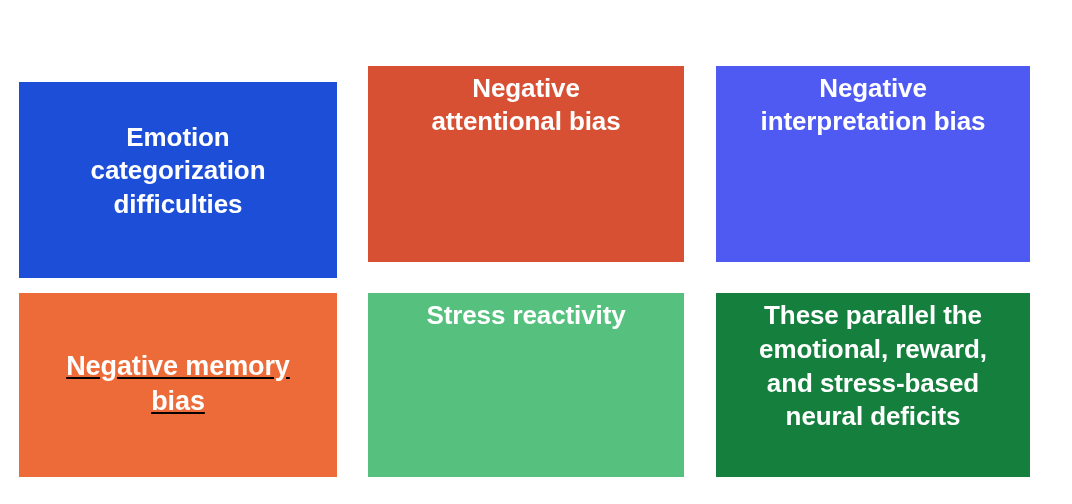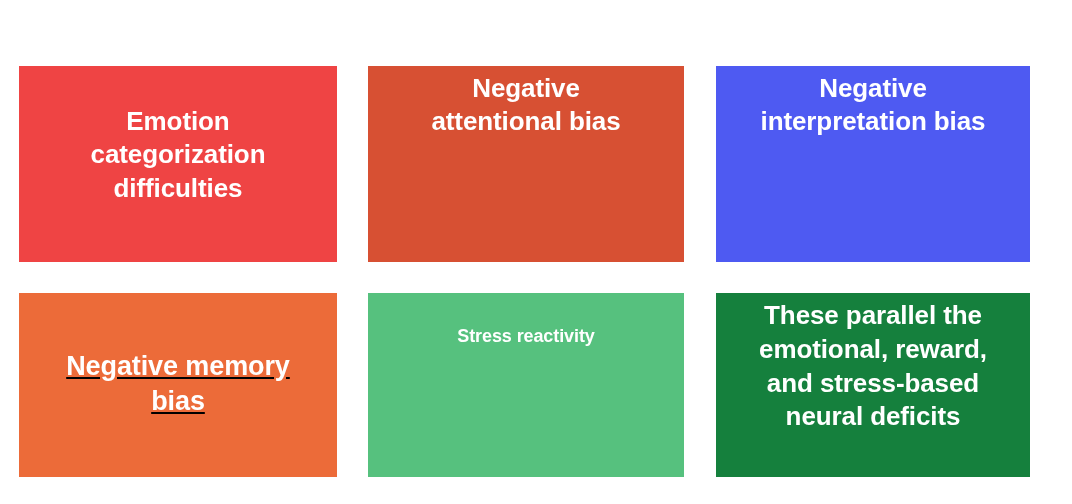--- a/index.html
+++ b/index.html
@@ -46,32 +46,32 @@
   .col-2 { left: 368px; width: 316px; }
   .col-3 { left: 716px; width: 314px; }
 
   .row-1 { top: 66px;  height: 196px; }
   .row-2 { top: 293px; height: 184px; }
 
   
   .size-a  { font-size: 26px; }   
   .size-b  { font-size: 26px; }   
   .size-c  { font-size: 27px; }   
-  .size-d  { font-size: 18px; margin-top: 26px; }   
+  .size-d  { font-size: 26px; }   
   .size-e  { font-size: 26px; line-height: 1.30; } 
 
   .nudge-up   { align-items: center; padding-bottom: 24px; }
   .nudge-down { align-items: center; padding-top: 4px; text-decoration: underline; }
 </style>
 </head>
 <body>
 
 <div class="canvas" style="background-color: rgb(255, 255, 255);">
 
-  <div class="card col-1 row-1 nudge-up" style="background-color: #ef4444;">
+  <div class="card col-1 row-1 nudge-up" style="background-color: #1d4ed8; margin-top: 16px;">
     <span class="card-label size-a">Emotion
 categorization
 difficulties</span>
   </div>
 
   <div class="card col-2 row-1" style="background-color: rgb(215, 80, 51);">
     <span class="card-label size-b">Negative
 attentional bias</span>
   </div>
 

